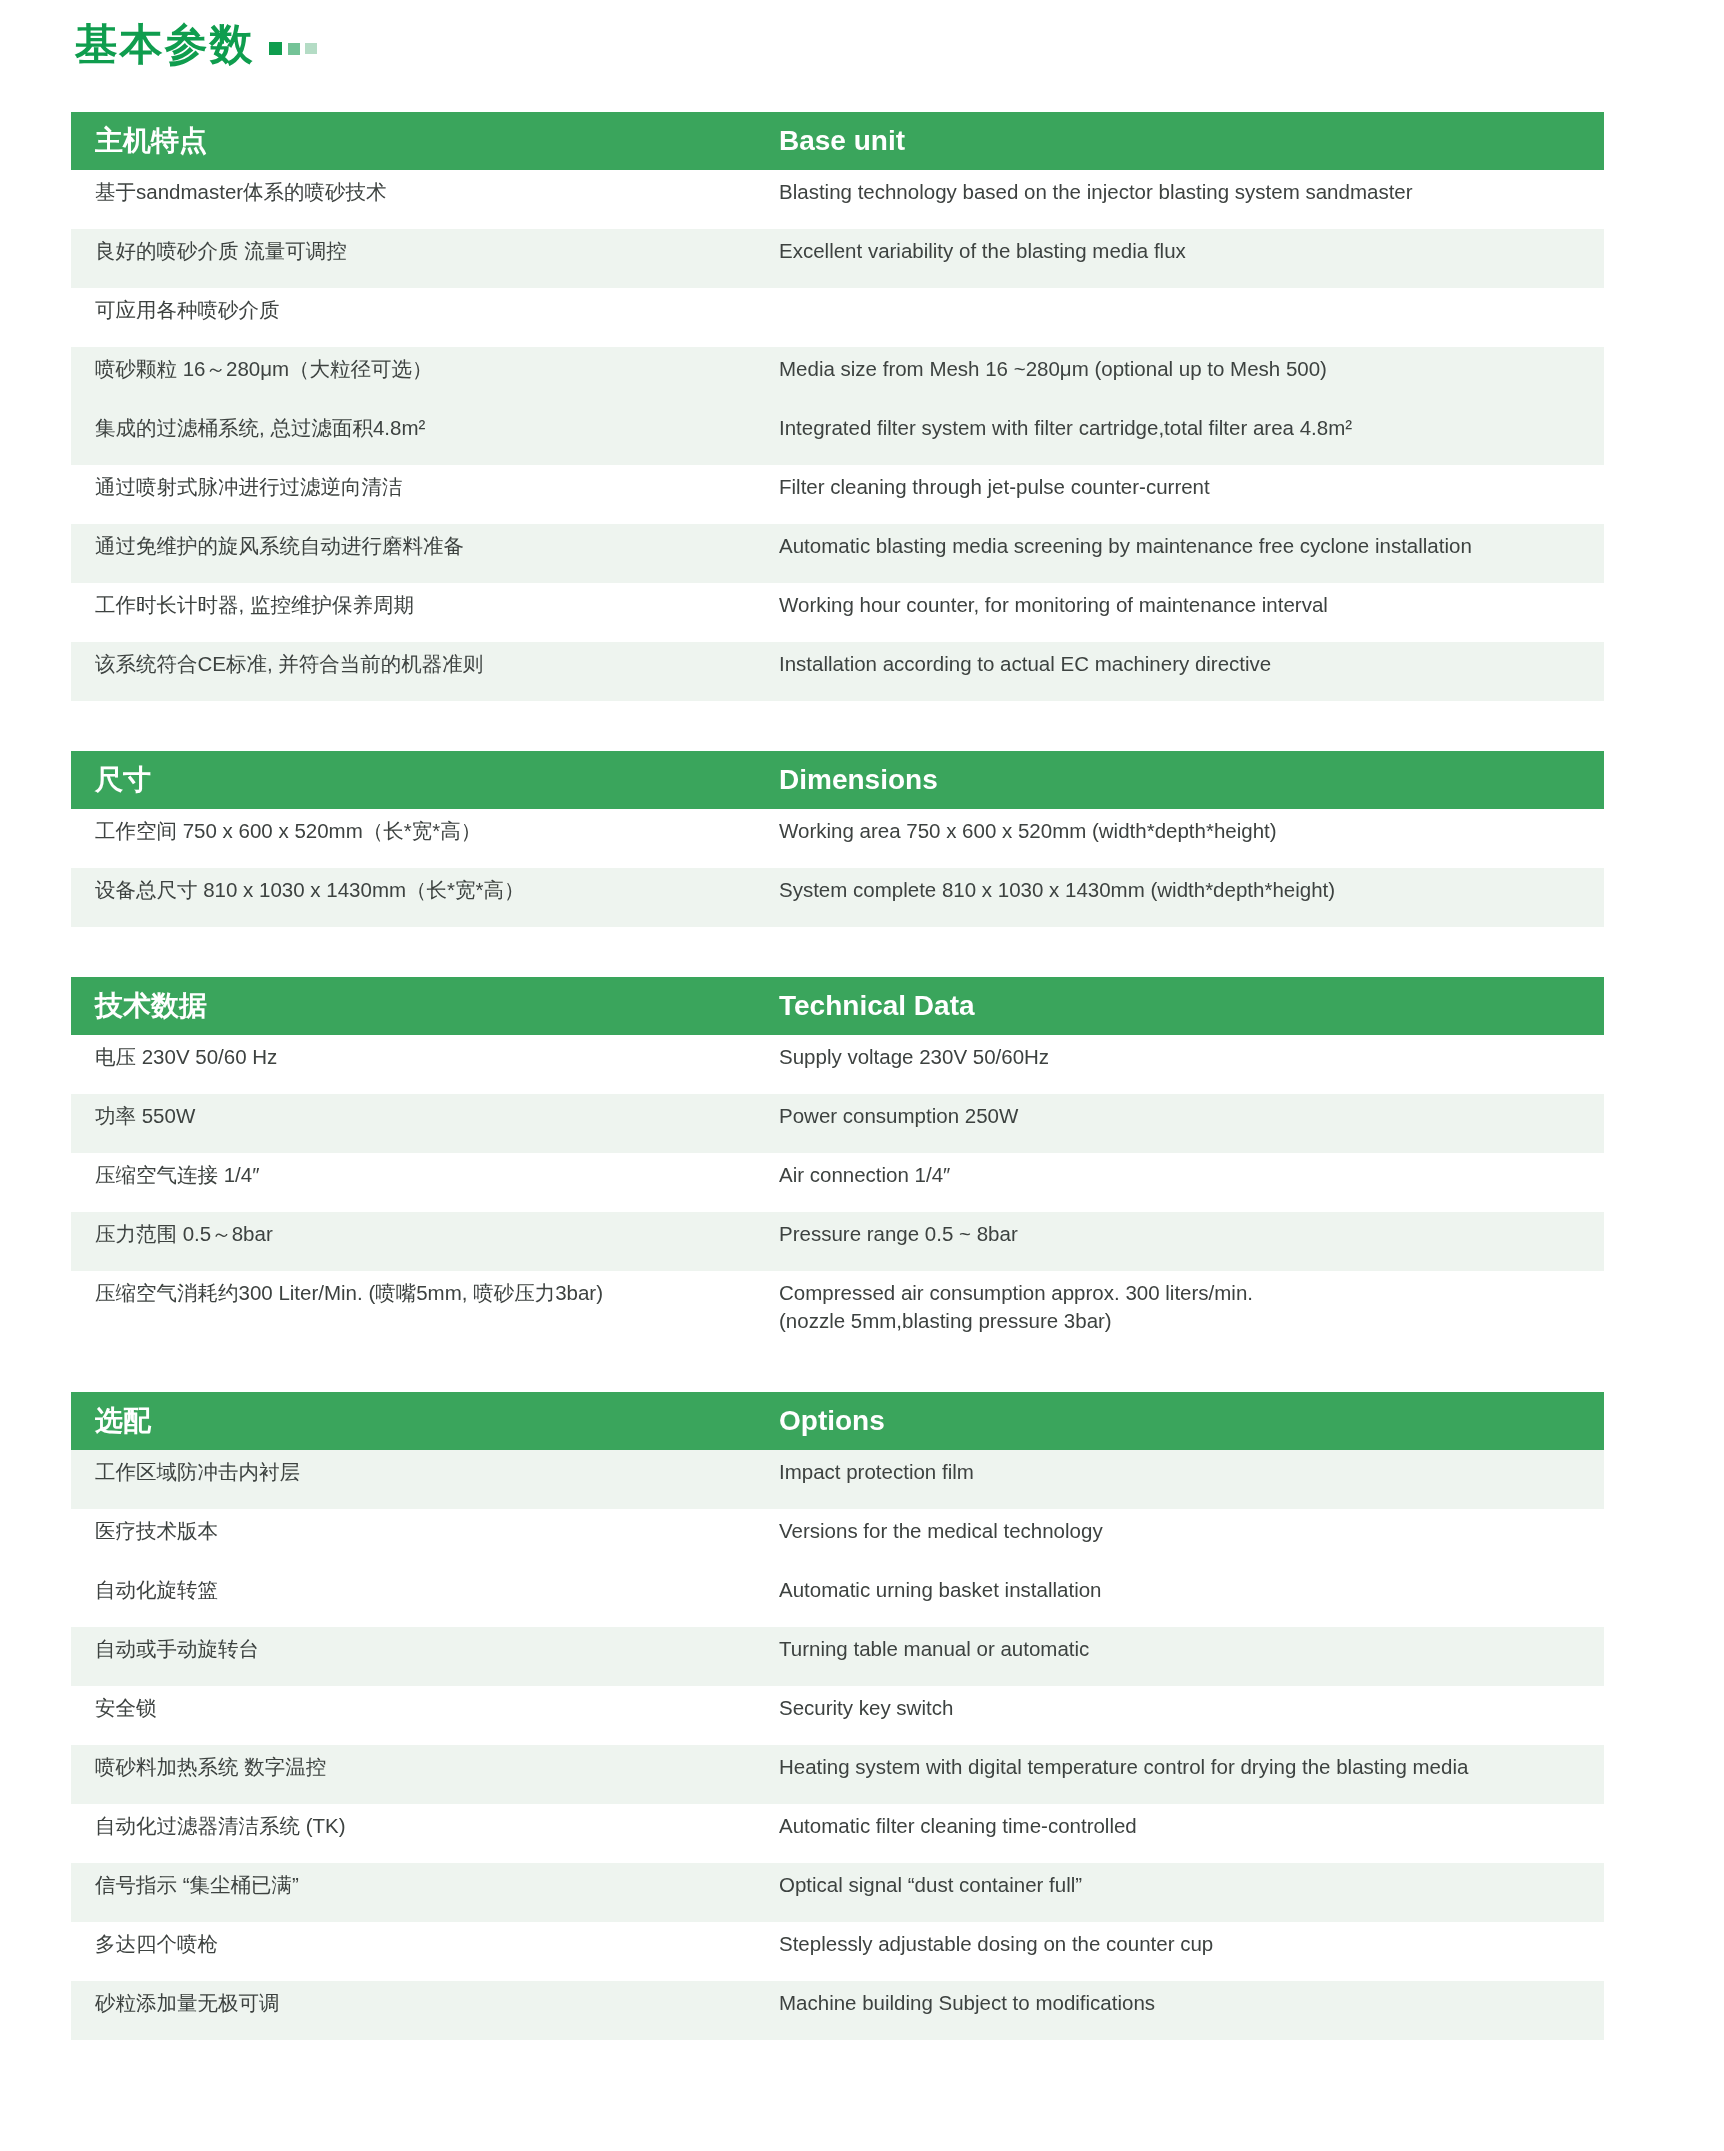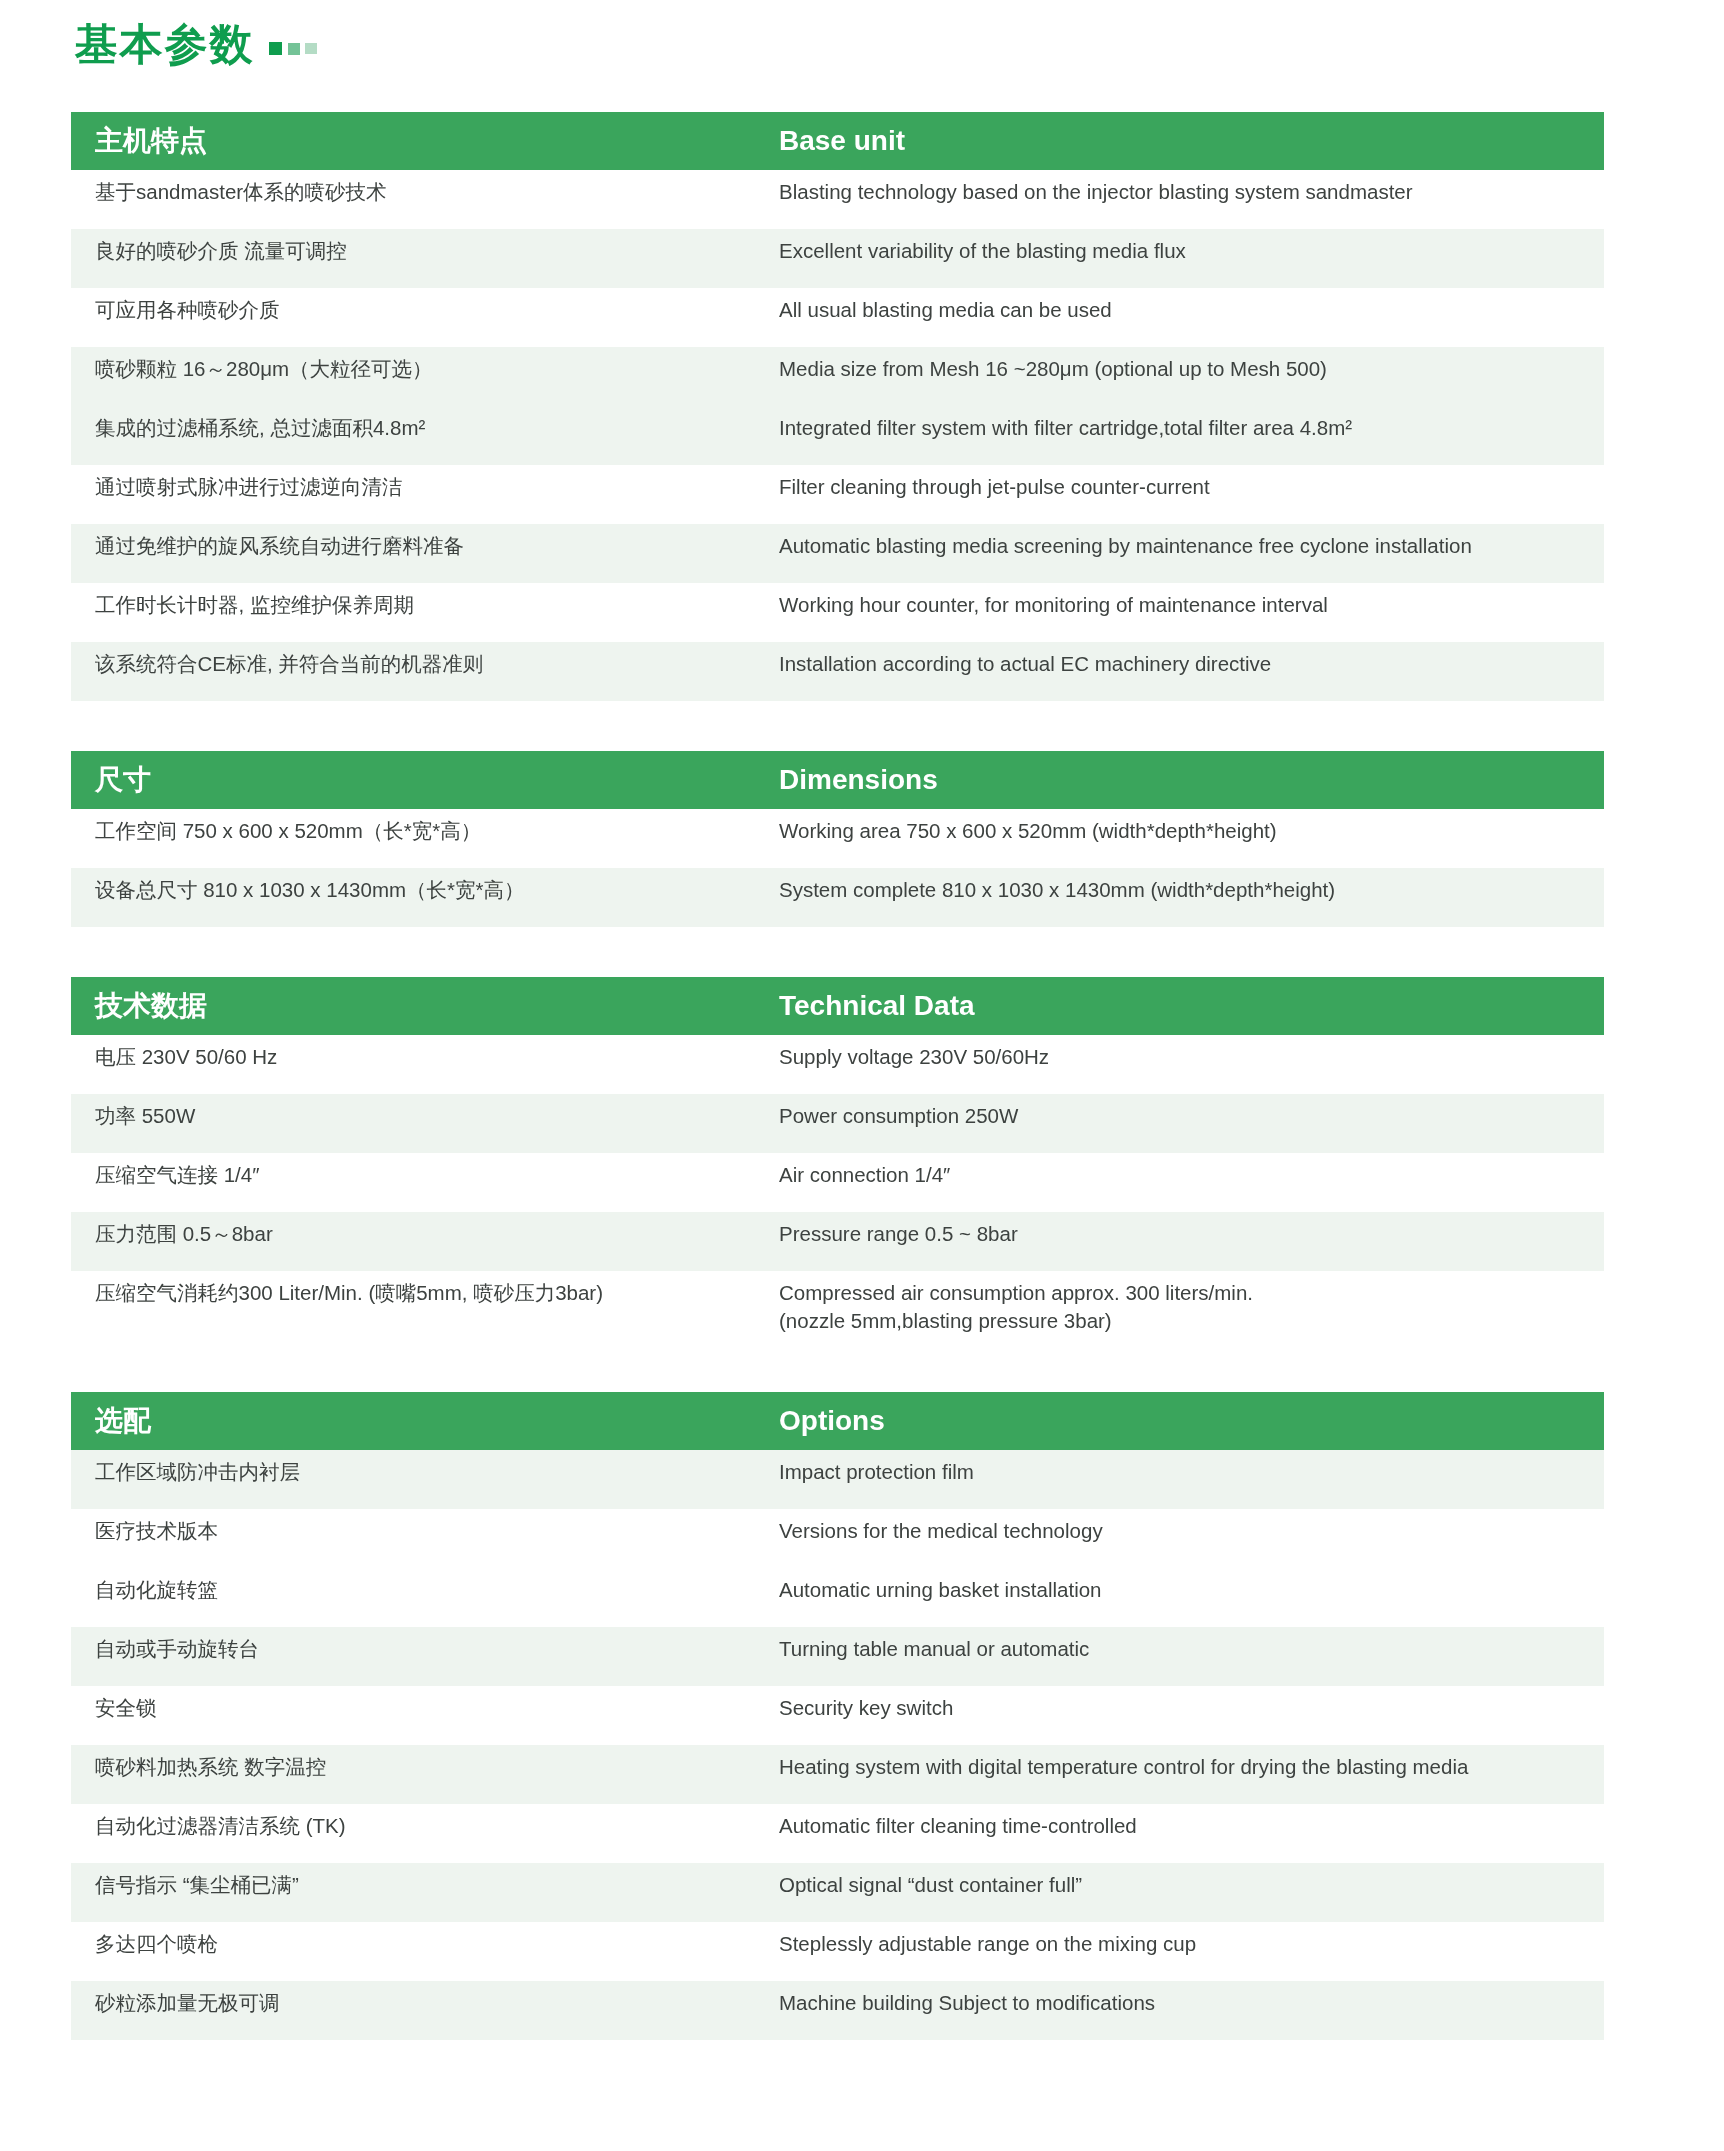--- a/index.html
+++ b/index.html
@@ -91,21 +91,20 @@
         <div class="table-row">
           <div class="cell cn">基于sandmaster体系的喷砂技术</div>
           <div class="cell en">Blasting technology based on the injector blasting system sandmaster</div>
         </div>
         <div class="table-row alt">
           <div class="cell cn">良好的喷砂介质 流量可调控</div>
           <div class="cell en">Excellent variability of the blasting media flux</div>
         </div>
         <div class="table-row">
           <div class="cell cn">可应用各种喷砂介质</div>
-          <div class="cell en">All usual blasting media can be used</div>
         </div>
         <div class="table-row alt">
           <div class="cell cn">喷砂颗粒 16～280μm（大粒径可选）</div>
           <div class="cell en">Media size from Mesh 16 ~280μm (optional up to Mesh 500)</div>
         </div>
         <div class="table-row alt">
           <div class="cell cn">集成的过滤桶系统, 总过滤面积4.8m²</div>
           <div class="cell en">Integrated filter system with filter cartridge,total filter area 4.8m²</div>
         </div>
         <div class="table-row">
@@ -198,21 +197,21 @@
         <div class="table-row">
           <div class="cell cn">自动化过滤器清洁系统 (TK)</div>
           <div class="cell en">Automatic filter cleaning time-controlled</div>
         </div>
         <div class="table-row alt">
           <div class="cell cn">信号指示 “集尘桶已满”</div>
           <div class="cell en">Optical signal “dust container full”</div>
         </div>
         <div class="table-row">
           <div class="cell cn">多达四个喷枪</div>
-          <div class="cell en">Steplessly adjustable range on the mixing cup</div>
+          <div class="cell en">Steplessly adjustable dosing on the counter cup</div>
         </div>
         <div class="table-row alt">
           <div class="cell cn">砂粒添加量无极可调</div>
           <div class="cell en">Machine building Subject to modifications</div>
         </div>
       </section>
     </div>
 </div>
 
 

